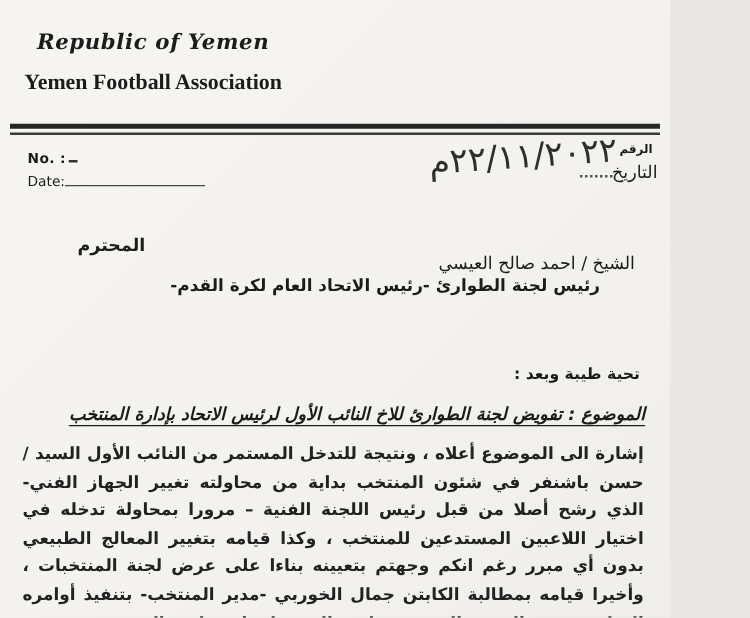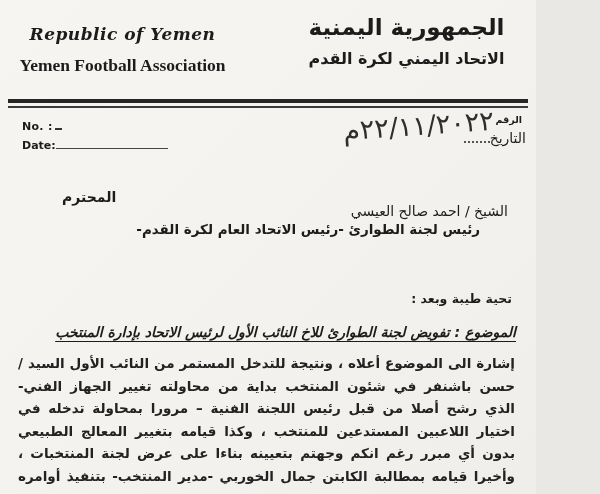--- a/index.html
+++ b/index.html
@@ -38,21 +38,21 @@
     border-top: 4px solid #262626; border-bottom: 2px solid #3a3a3a;
   }
   
   .no-label {
     position: absolute; left: 22px; top: 120px;
     font-size: 11px; font-weight: bold; letter-spacing: .3px;
   }
   .no-dash { display: inline-block; width: 7px; border-bottom: 2px solid #333; height: 8px; margin-left: 2px; }
   .date-label {
     position: absolute; left: 22px; top: 139px;
-    font-size: 11px; font-weight: bold;
+    font-size: 11px; font-weight: normal;
   }
   .date-line { display: inline-block; width: 112px; border-bottom: 1.5px solid #444; height: 9px; }
   .ar-no {
     position: absolute; right: 14px; top: 114px;
     font-size: 9.5px; font-weight: bold; direction: rtl;
   }
   .ar-date {
     position: absolute; right: 10px; top: 130px;
     font-size: 14px; font-weight: normal; direction: rtl; white-space: nowrap;
   }
@@ -99,24 +99,20 @@
 <body>
 
 <div class="page">
 
   <div class="hdr-en">
     <div class="hdr-en-l1">Republic of Yemen</div>
     <div class="hdr-en-l2">Yemen Football Association</div>
   </div>
 
 
-  <div class="hdr-ar">
-    <div class="hdr-ar-l1">الجمهورية اليمنية</div>
-    <div class="hdr-ar-l2">الاتحاد اليمني لكرة القدم</div>
-  </div>
 
   <div class="rule"></div>
 
   <div class="no-label">
     <span>No. :</span><span class="no-dash"></span>
   </div>
   <div class="date-label">
     <span>Date:</span><span class="date-line"></span>
   </div>
 

